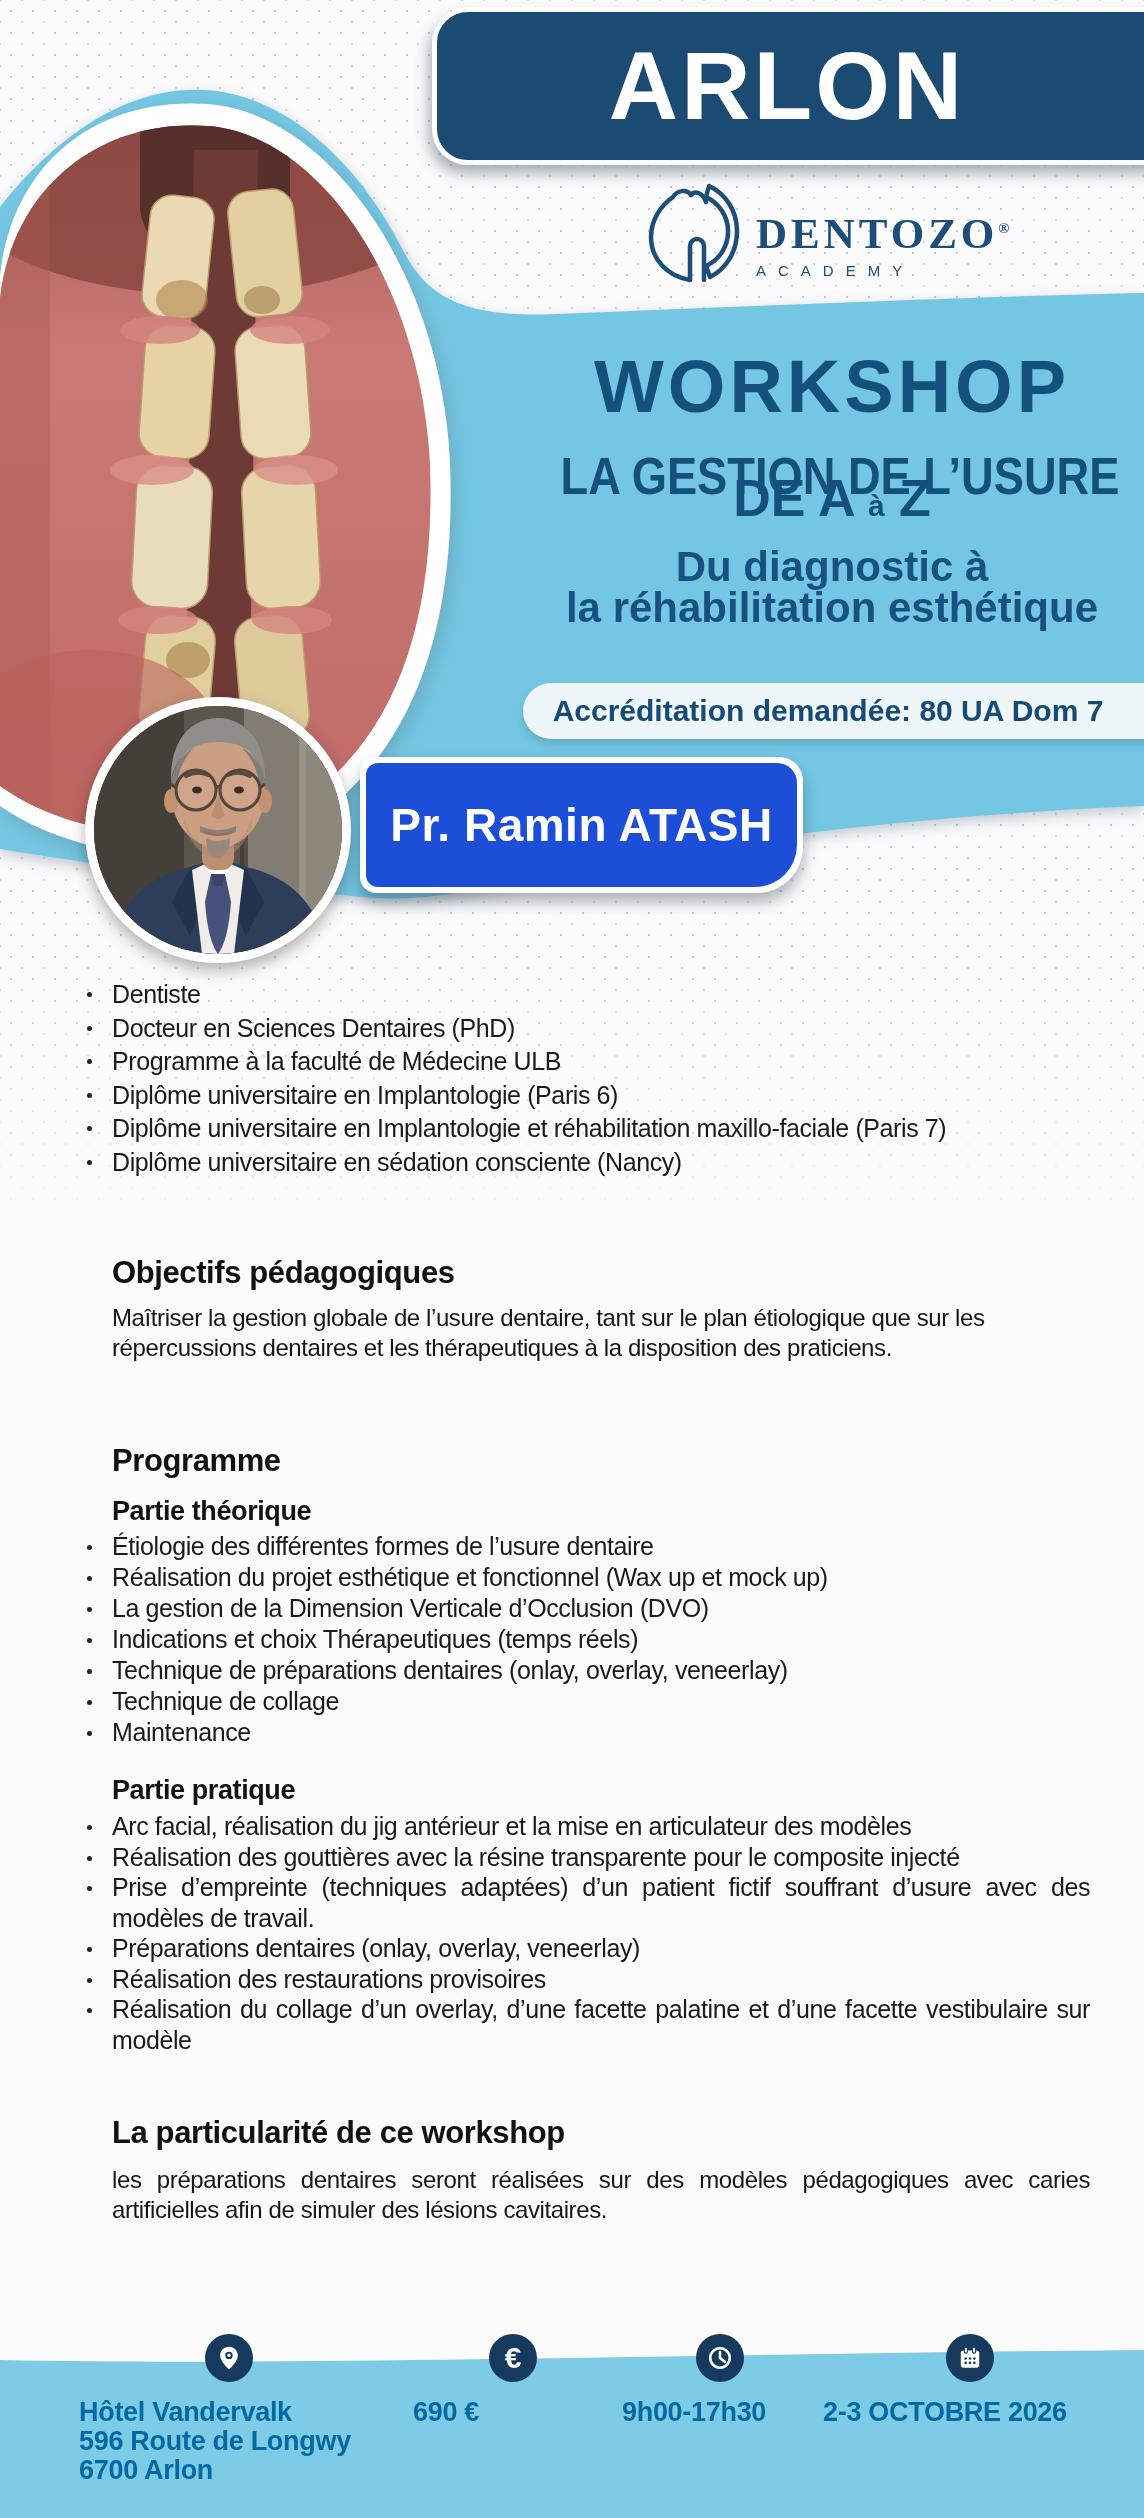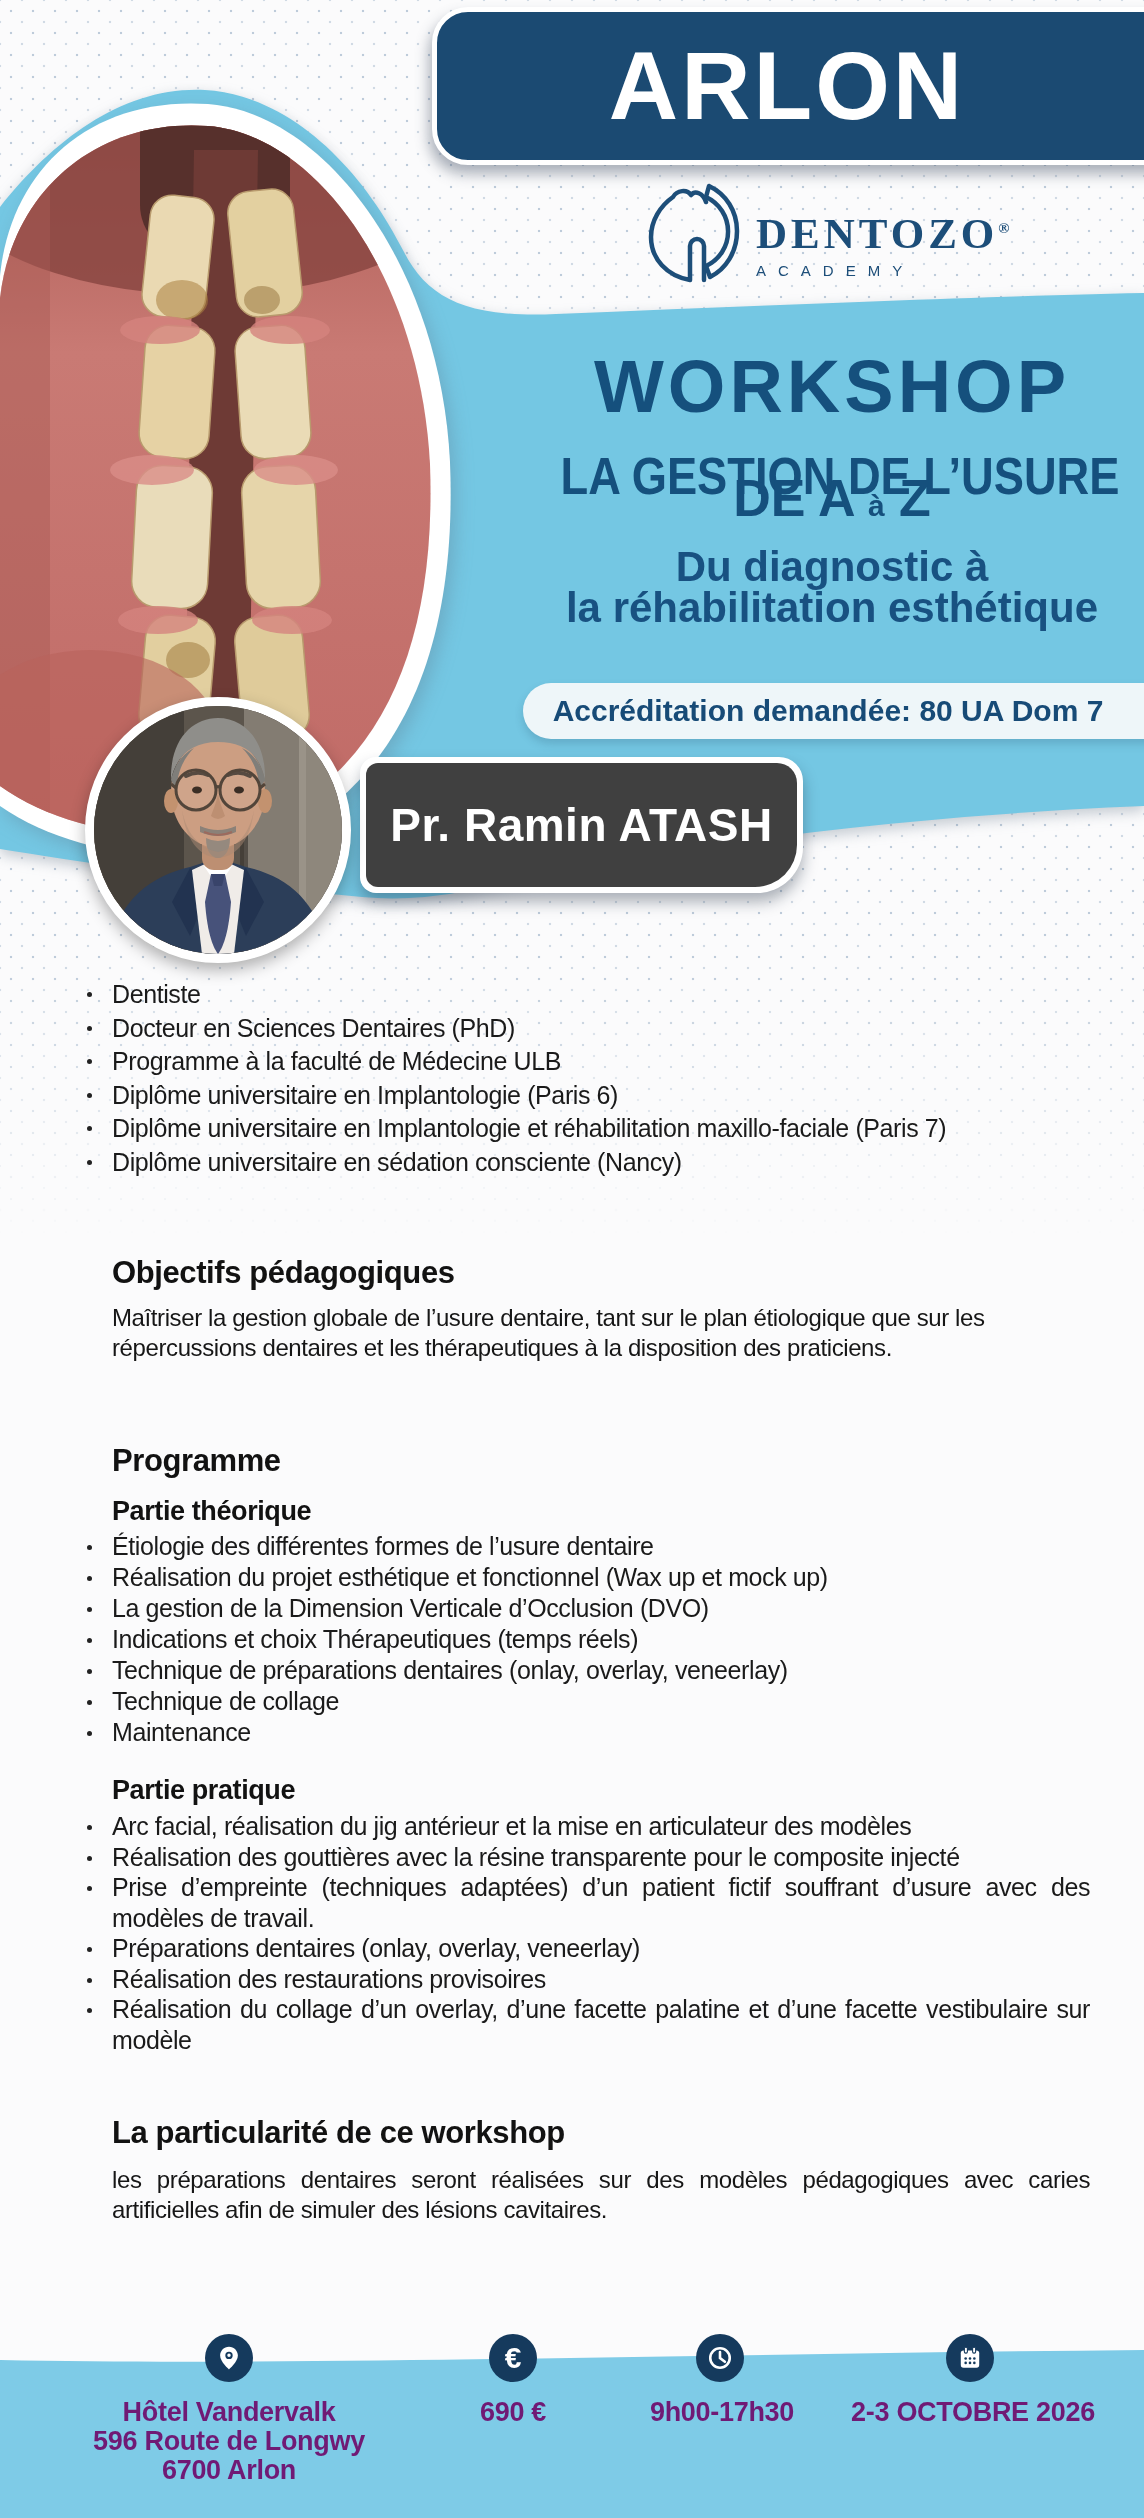--- a/index.html
+++ b/index.html
@@ -59,21 +59,21 @@
   .badge span{color:#174b77;font-size:30px;font-weight:700;padding-right:30px;}
 
   
   .name-banner{
     position:absolute;left:360px;top:757px;width:443px;height:136px;z-index:4;
     background:#fff;border-radius:16px 24px 46px 16px;
     box-shadow:0 9px 15px rgba(20,35,55,.35);
   }
   .name-banner .inner{
     position:absolute;left:6px;top:6px;right:6px;bottom:6px;
-    background:#404040;border-radius:12px 20px 42px 12px;
+    background:#1d4ed8;border-radius:12px 20px 42px 12px;
     display:flex;align-items:center;justify-content:center;
   }
   .name-banner .inner span{color:#fff;font-size:46px;font-weight:700;letter-spacing:.5px;}
 
   
   .speaker{
     position:absolute;left:85px;top:697px;width:248px;height:248px;z-index:5;
     border:9px solid #fff;border-radius:50%;overflow:hidden;
     box-shadow:0 7px 16px rgba(0,0,0,.3);background:#5a544c;
   }
@@ -99,21 +99,21 @@
   #particularity-title{margin-top:60px;}
   #particularity-body{margin-top:14px;text-align:justify;}
 
   
   .footer-band{position:absolute;left:0;top:2348px;z-index:1;}
   .f-icon{
     position:absolute;top:2334px;width:48px;height:48px;border-radius:50%;
     background:#153a5d;z-index:3;display:flex;align-items:center;justify-content:center;
   }
   .f-icon.euro span{color:#fff;font-size:30px;font-weight:700;line-height:1;}
-  .f-col{position:absolute;top:2398px;z-index:3;text-align:center;color:#701a75;font-weight:700;font-size:27px;line-height:29px;letter-spacing:-.3px;}
+  .f-col{position:absolute;top:2398px;z-index:3;color:#0369a1;font-weight:700;font-size:27px;line-height:29px;letter-spacing:-.3px;}
 </style>
 </head>
 <body>
 
 <div class="page">
 
   <svg class="hero-svg" width="1144" height="1100" viewBox="0 0 1144 1100">
     <defs>
       <clipPath id="photoClip">
         <path d="M0,298 C12,192 95,118 208,126 C315,134 420,276 430,464 C436,628 392,742 298,804 C218,854 78,842 0,786 Z"></path>

